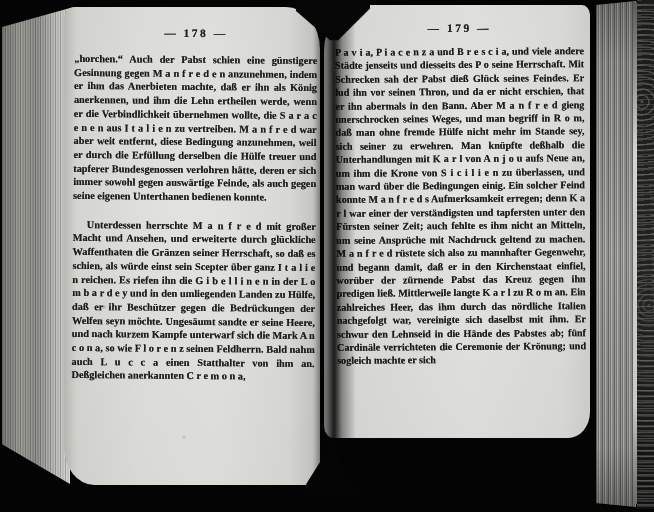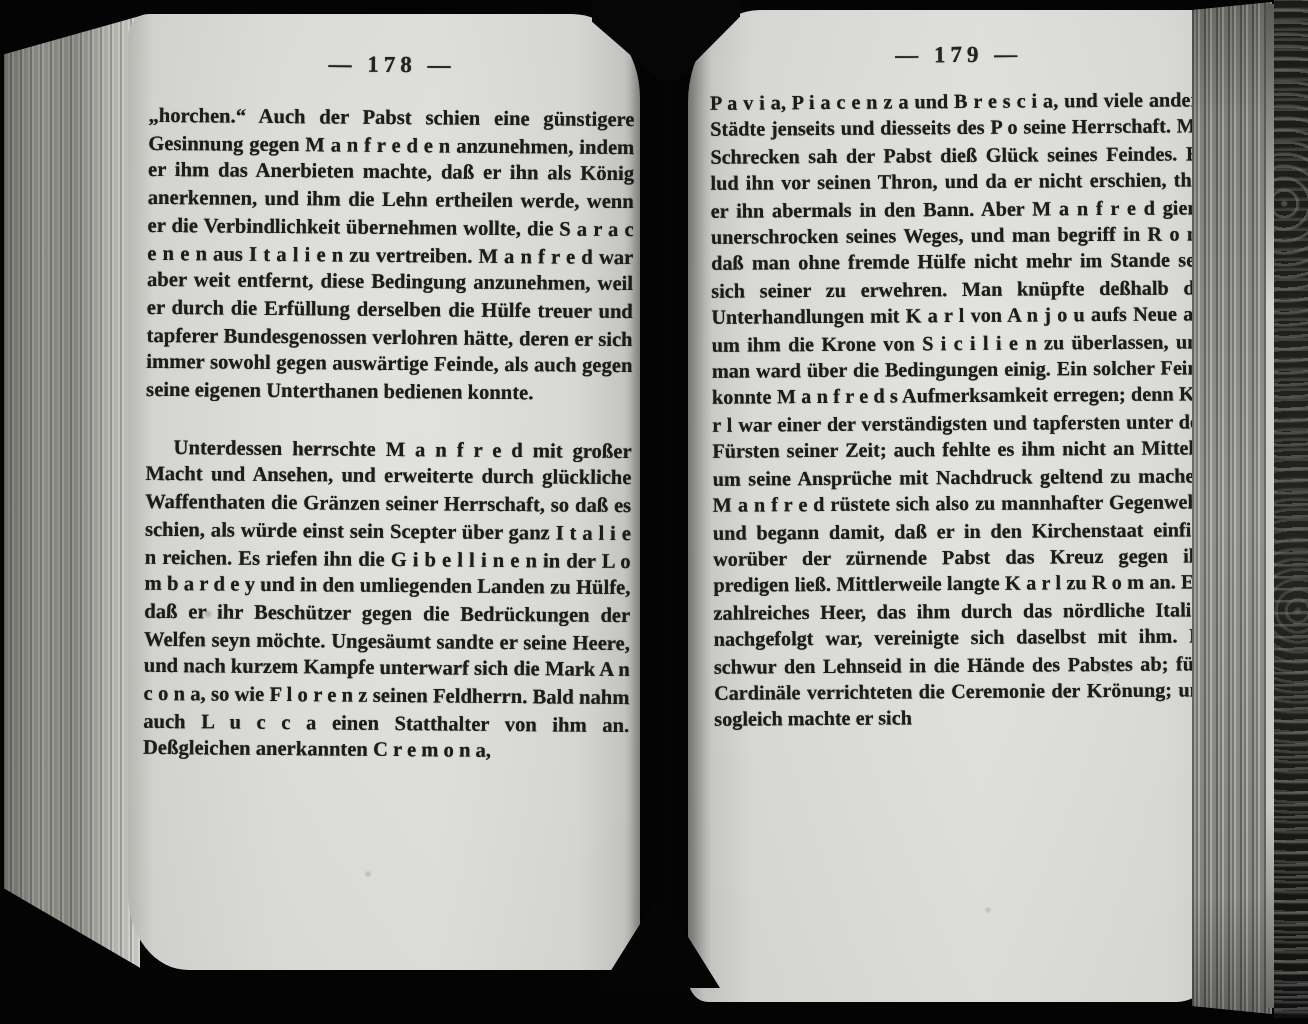--- a/index.html
+++ b/index.html
@@ -34,21 +34,21 @@
     border-radius: 10px 34px 4px 30px / 12px 42px 6px 38px;
     background:
       radial-gradient(ellipse 160% 120% at 45% 42%, rgba(255,255,255,0.10), rgba(0,0,0,0.05)),
       radial-gradient(circle 1.5px at 40px 300px, rgba(0,0,0,0.25), transparent 2.5px),
       radial-gradient(circle 1px at 180px 120px, rgba(0,0,0,0.2), transparent 2px),
       radial-gradient(circle 1px at 120px 430px, rgba(0,0,0,0.2), transparent 2px),
       linear-gradient(90deg, #b6b6b1 0%, #d3d3cf 5%, #dcdcd8 30%, #dfdfdb 60%,
         #d7d7d3 88%, #c2c2be 98%, #9c9c98 100%);
   }
   .page-right {
-    left: 344px; top: 5px; width: 266px; height: 496px;
+    left: 324px; top: 5px; width: 266px; height: 433px;
     border-radius: 36px 8px 22px 10px / 46px 10px 26px 12px;
     background:
       radial-gradient(ellipse 160% 120% at 55% 40%, rgba(255,255,255,0.10), rgba(0,0,0,0.06)),
       radial-gradient(circle 1.5px at 210px 330px, rgba(0,0,0,0.22), transparent 2.5px),
       radial-gradient(circle 1px at 60px 60px, rgba(0,0,0,0.2), transparent 2px),
       radial-gradient(circle 1px at 150px 450px, rgba(0,0,0,0.18), transparent 2px),
       linear-gradient(90deg, #a2a29e 0%, #c6c6c2 3%, #d9d9d5 12%, #e0e0dc 55%,
         #dadad6 90%, #cfcfcb 100%);
   }
 

